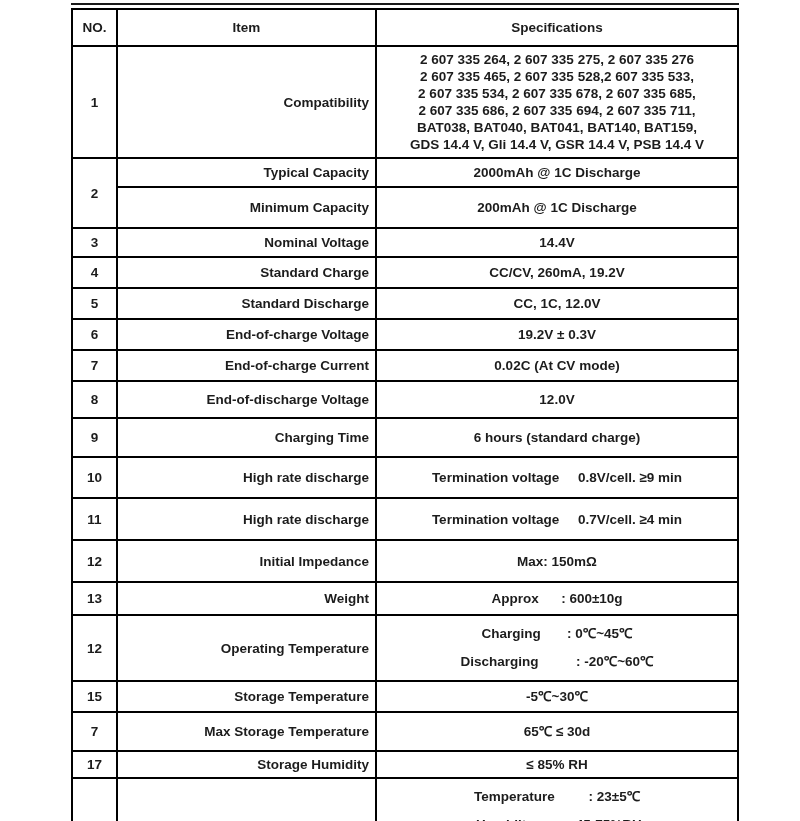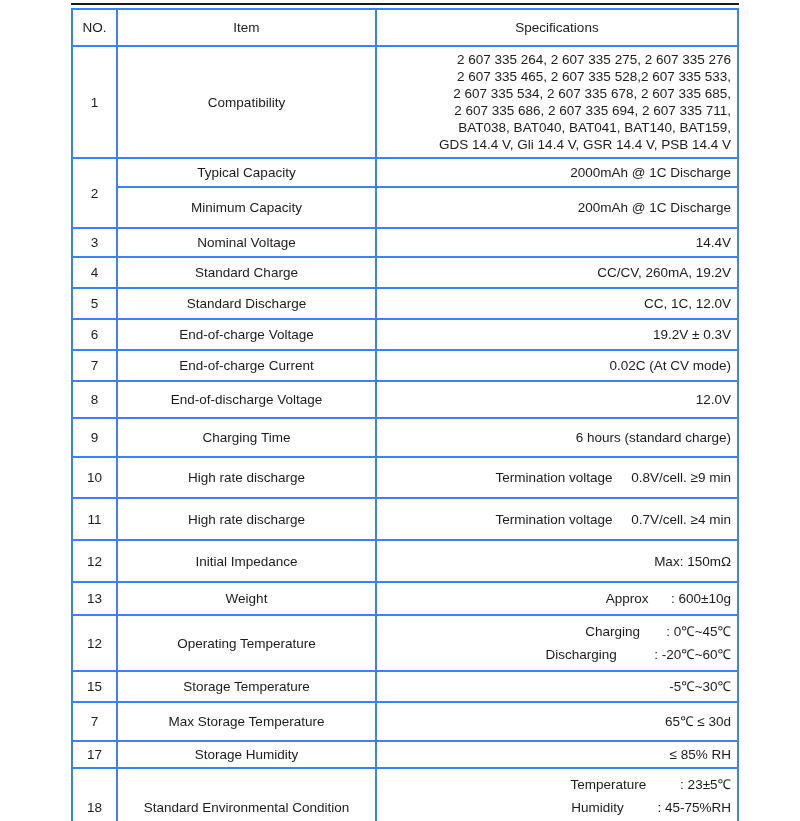--- a/index.html
+++ b/index.html
@@ -22,35 +22,35 @@
   table.spec {
     border-collapse: collapse;
     table-layout: fixed;
     width: 666px;
     font-size: 13.5px;
     color: #1c1c1c;
     border: 2px solid #1a1a1a;
     border-bottom: 5px solid #0d0d0d;
   }
   table.spec th, table.spec td {
-    border: 2px solid #3b82f6;
+    border: 2px solid #000000;
     padding: 4px 6px;
-    font-weight: normal;
+    font-weight: bold;
     vertical-align: middle;
     overflow: hidden;
   }
   .c-no   { text-align: center; }
-  .c-item { text-align: center; }
+  .c-item { text-align: right; }
   .c-spec {
-    text-align: right;
+    text-align: center;
     white-space: pre-wrap;
     padding-left: 8px;
     line-height: 17px;
   }
-  .lh23 { line-height: 23px; margin-top: 31px; }
+  .lh23 { line-height: 28px; margin-top: 31px; }
   th.c-no, th.c-item, th.c-spec { text-align: center; white-space: normal; }
 </style>
 </head>
 <body>
 
 <div class="page">
   <div class="table-frame">
     <table class="spec">
       <colgroup>
         <col style="width:45px">

